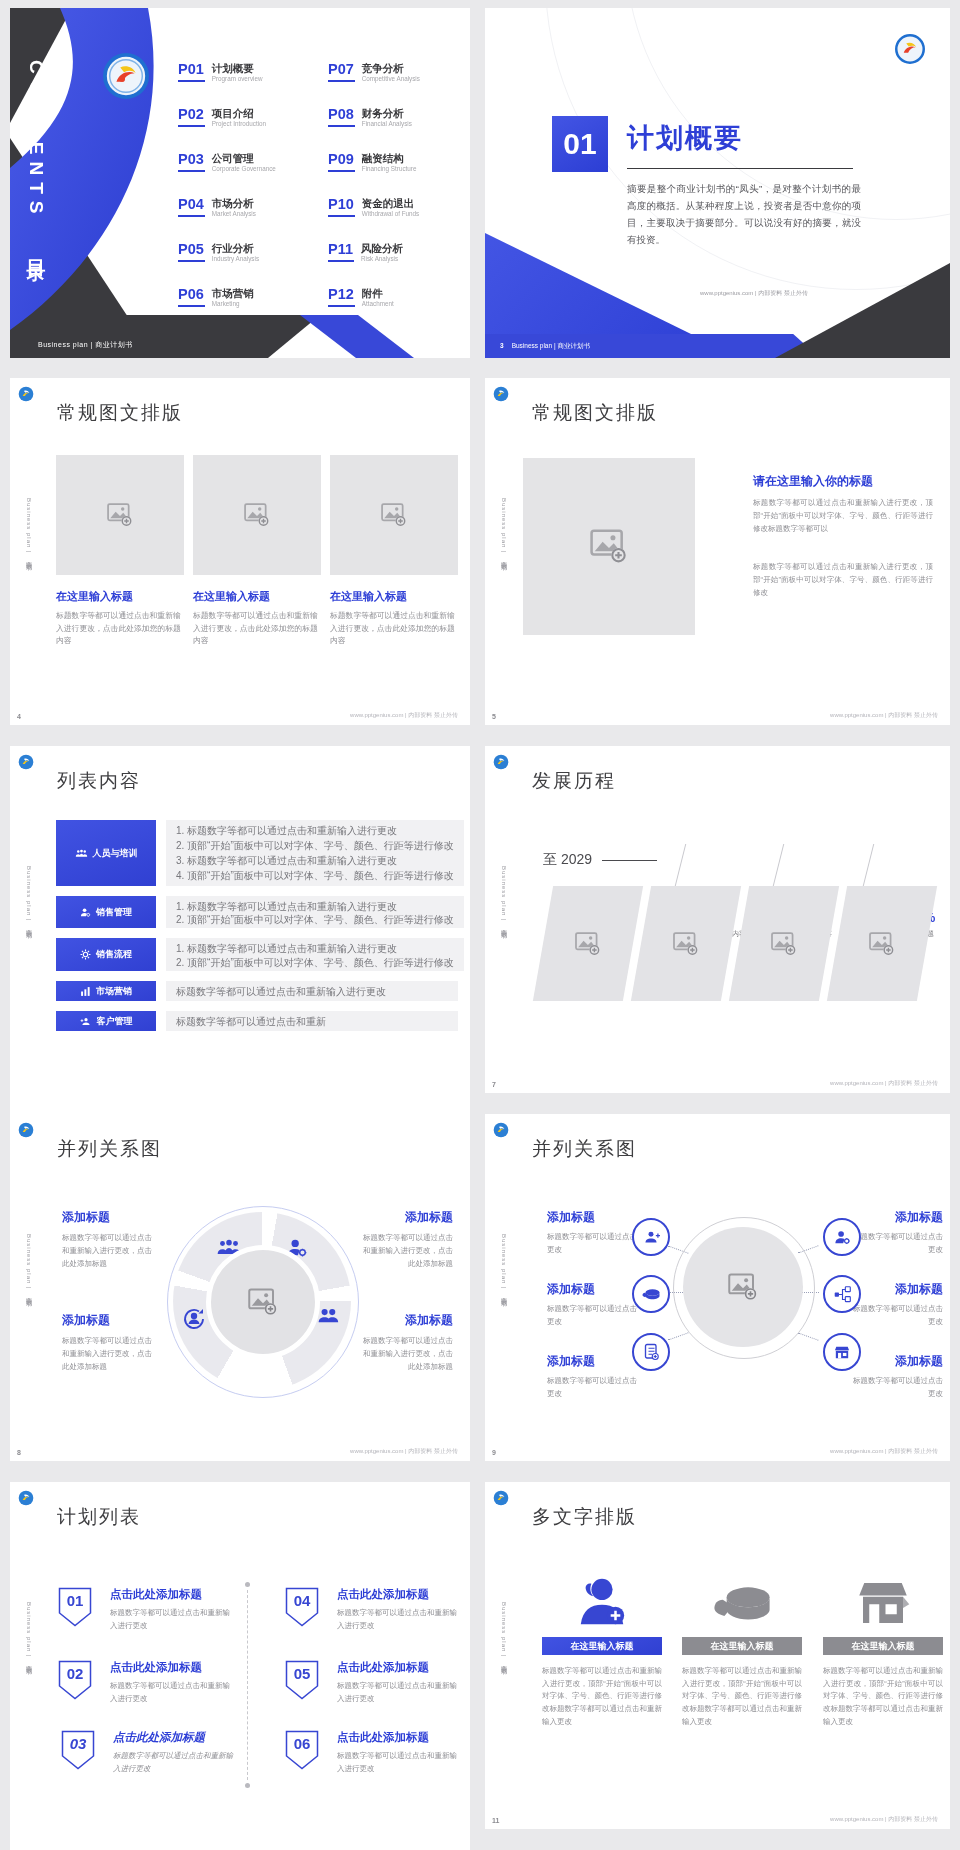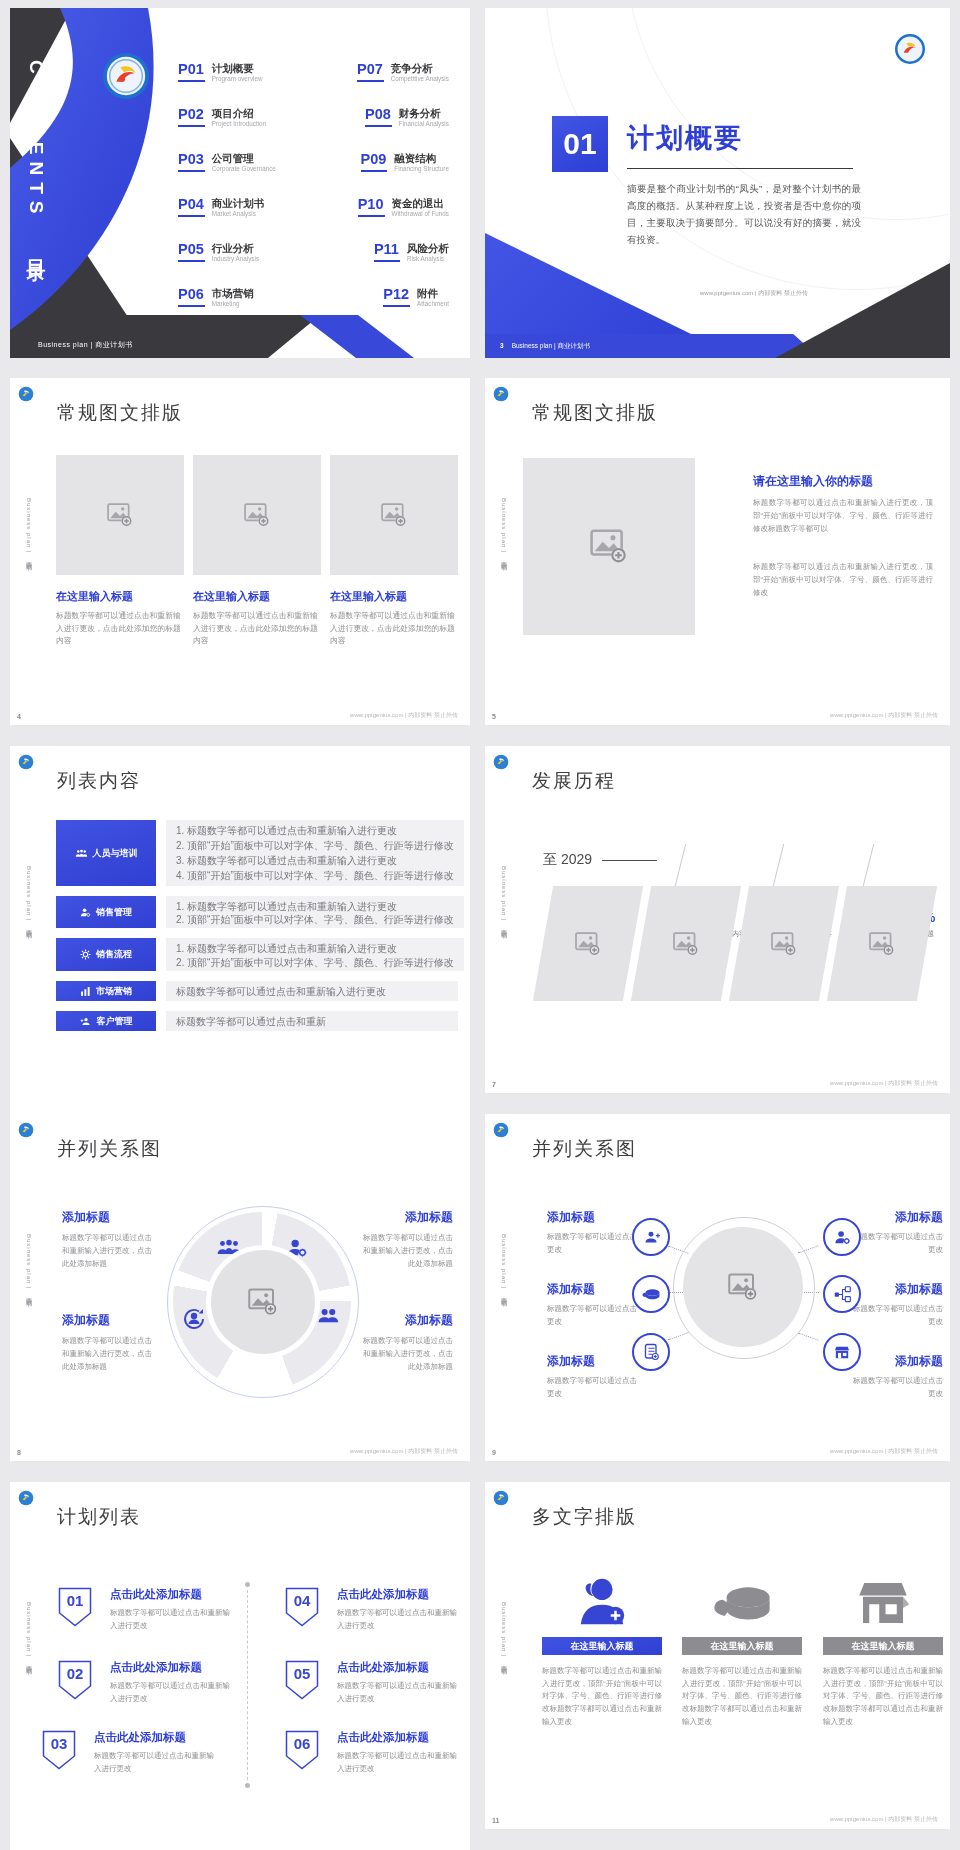--- a/index.html
+++ b/index.html
@@ -16,21 +16,21 @@
   .fnote{position:absolute;right:12px;bottom:5px;font-size:6px;color:#b4b4ba;}
   
   .ph{background:#e4e4e6;display:flex;align-items:center;justify-content:center;}
   .imgic{display:block;}
   .s1-bgsvg{position:absolute;left:0;top:0;}
   .s1-vert{position:absolute;left:13px;top:52px;writing-mode:vertical-rl;text-orientation:mixed;
            color:#fff;font-size:19px;font-weight:700;letter-spacing:7px;}
   .s1-logo{position:absolute;left:93px;top:45px;width:46px;height:46px;}
   .toc-col{position:absolute;top:54px;display:flex;flex-direction:column;}
   .toc-col1{left:168px;}
-  .toc-col2{left:347px;align-items:flex-end;}
+  .toc-col2{left:318px;}
   .toc-item{display:flex;height:45px;align-items:flex-start;}
   .toc-num{font-size:14.5px;font-weight:700;color:#2e3fd6;border-bottom:2.5px solid #2e3fd6;
            padding:0 1px 3px 0;line-height:15px;}
   .toc-txt{margin-left:7px;padding-top:0;}
   .toc-cn{font-size:10.5px;font-weight:700;color:#39393c;line-height:12px;}
   .toc-en{font-size:6.3px;color:#a8a8ac;line-height:8px;margin-top:1px;}
   .s1-foot{position:absolute;left:28px;bottom:8px;color:#fff;font-size:7px;letter-spacing:.5px;}
   
   .s2 .arc{position:absolute;border-radius:50%;border:1px solid rgba(70,80,120,.08);}
   .s2-logo{position:absolute;right:25px;top:26px;width:30px;height:30px;}
@@ -183,21 +183,21 @@
     <div class="toc-item">
           <div class="toc-num">P03</div>
           <div class="toc-txt">
             <div class="toc-cn">公司管理</div>
             <div class="toc-en">Corporate Governance</div>
           </div>
         </div>
     <div class="toc-item">
           <div class="toc-num">P04</div>
           <div class="toc-txt">
-            <div class="toc-cn">商业计划书</div>
+            <div class="toc-cn">市场分析</div>
             <div class="toc-en">Market Analysis</div>
           </div>
         </div>
     <div class="toc-item">
           <div class="toc-num">P05</div>
           <div class="toc-txt">
             <div class="toc-cn">行业分析</div>
             <div class="toc-en">Industry Analysis</div>
           </div>
         </div>
@@ -700,21 +700,21 @@
   </div>
   <div class="s9-item" style="left:48px;top:178px;">
     <span class="s9-badge"><svg width="34" height="40" viewBox="0 0 34 40">
             <path d="M1.5,1.5 H32.5 V26 L17,38.5 L1.5,26 Z" fill="#fff" stroke="#3746d2" stroke-width="1.5"></path>
           </svg><span class="num">02</span></span>
     <div class="s9-body">
           <div class="s9-t">点击此处添加标题</div>
           <div class="s9-x">标题数字等都可以通过点击和重新输入进行更改</div>
         </div>
   </div>
-  <div class="s9-item" style="left:32px;top:248px;">
+  <div class="s9-item" style="left:51px;top:248px;font-style:italic;">
     <span class="s9-badge"><svg width="34" height="40" viewBox="0 0 34 40">
             <path d="M1.5,1.5 H32.5 V26 L17,38.5 L1.5,26 Z" fill="#fff" stroke="#3746d2" stroke-width="1.5"></path>
           </svg><span class="num">03</span></span>
     <div class="s9-body">
           <div class="s9-t">点击此处添加标题</div>
           <div class="s9-x">标题数字等都可以通过点击和重新输入进行更改</div>
         </div>
   </div>
   <div class="s9-item" style="left:275px;top:105px;">
     <span class="s9-badge"><svg width="34" height="40" viewBox="0 0 34 40">

